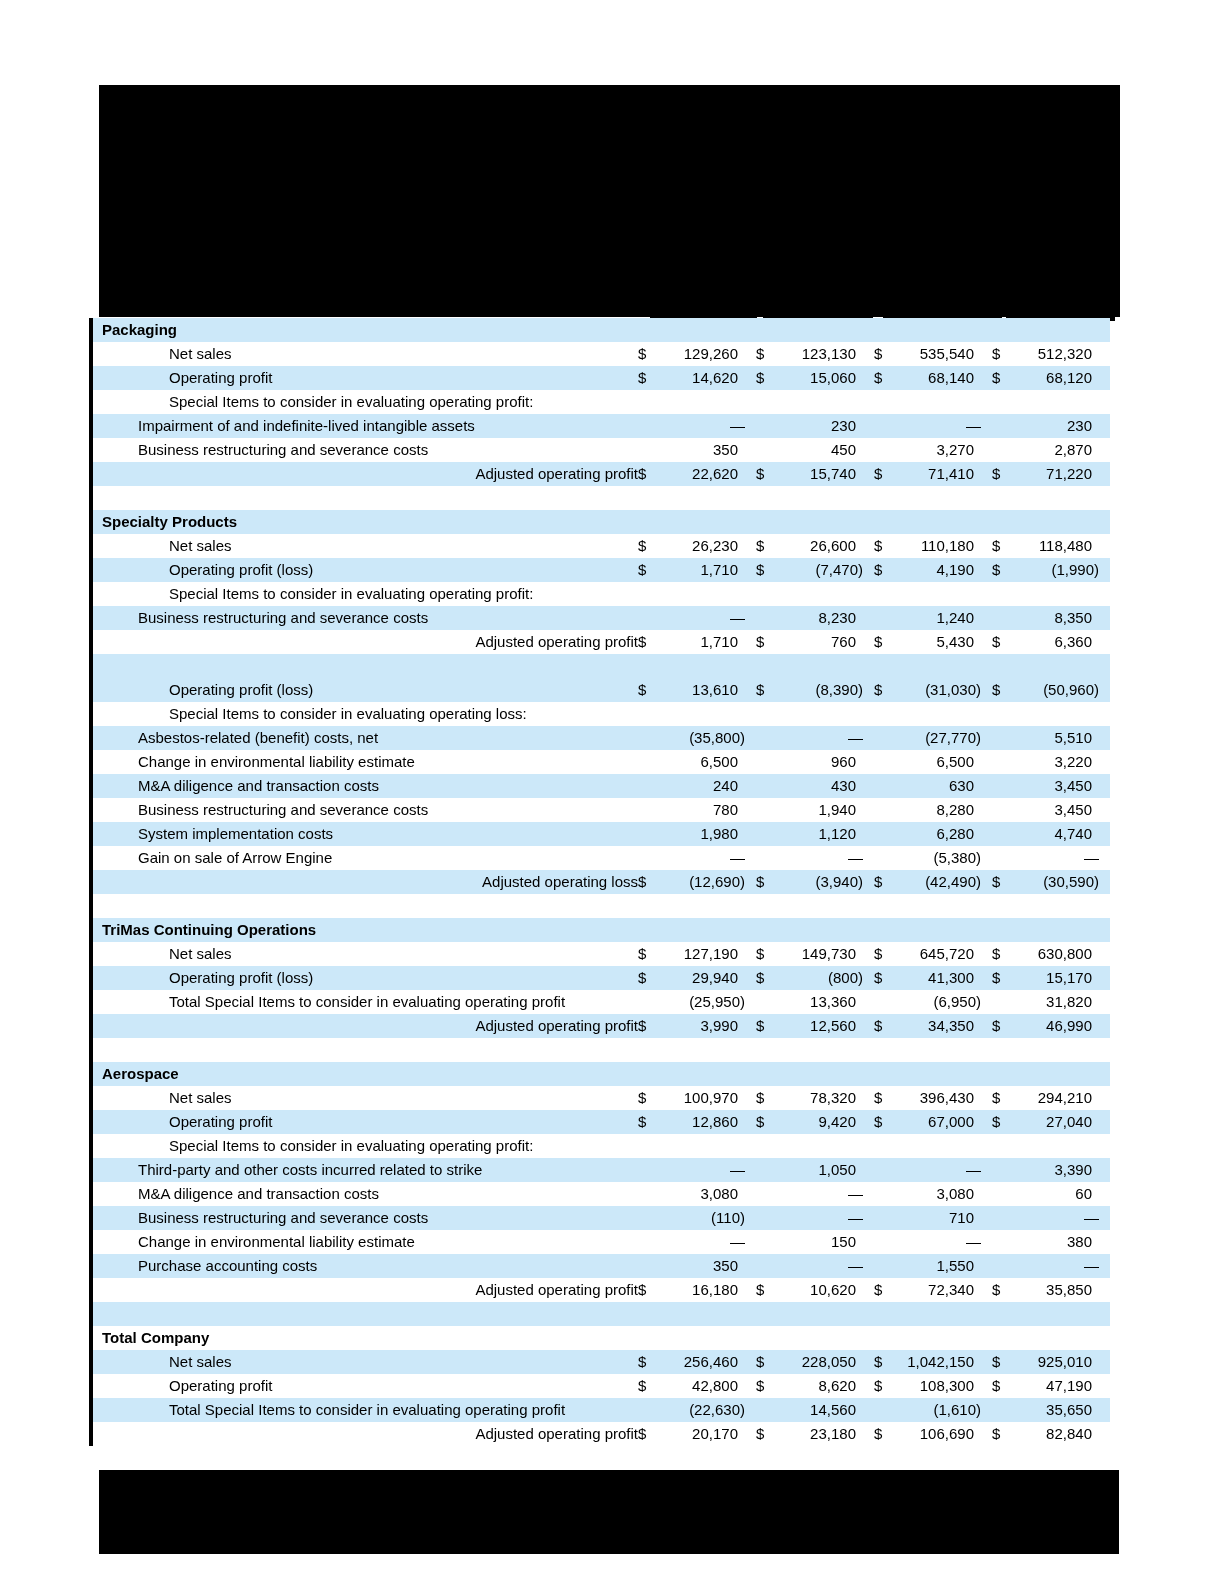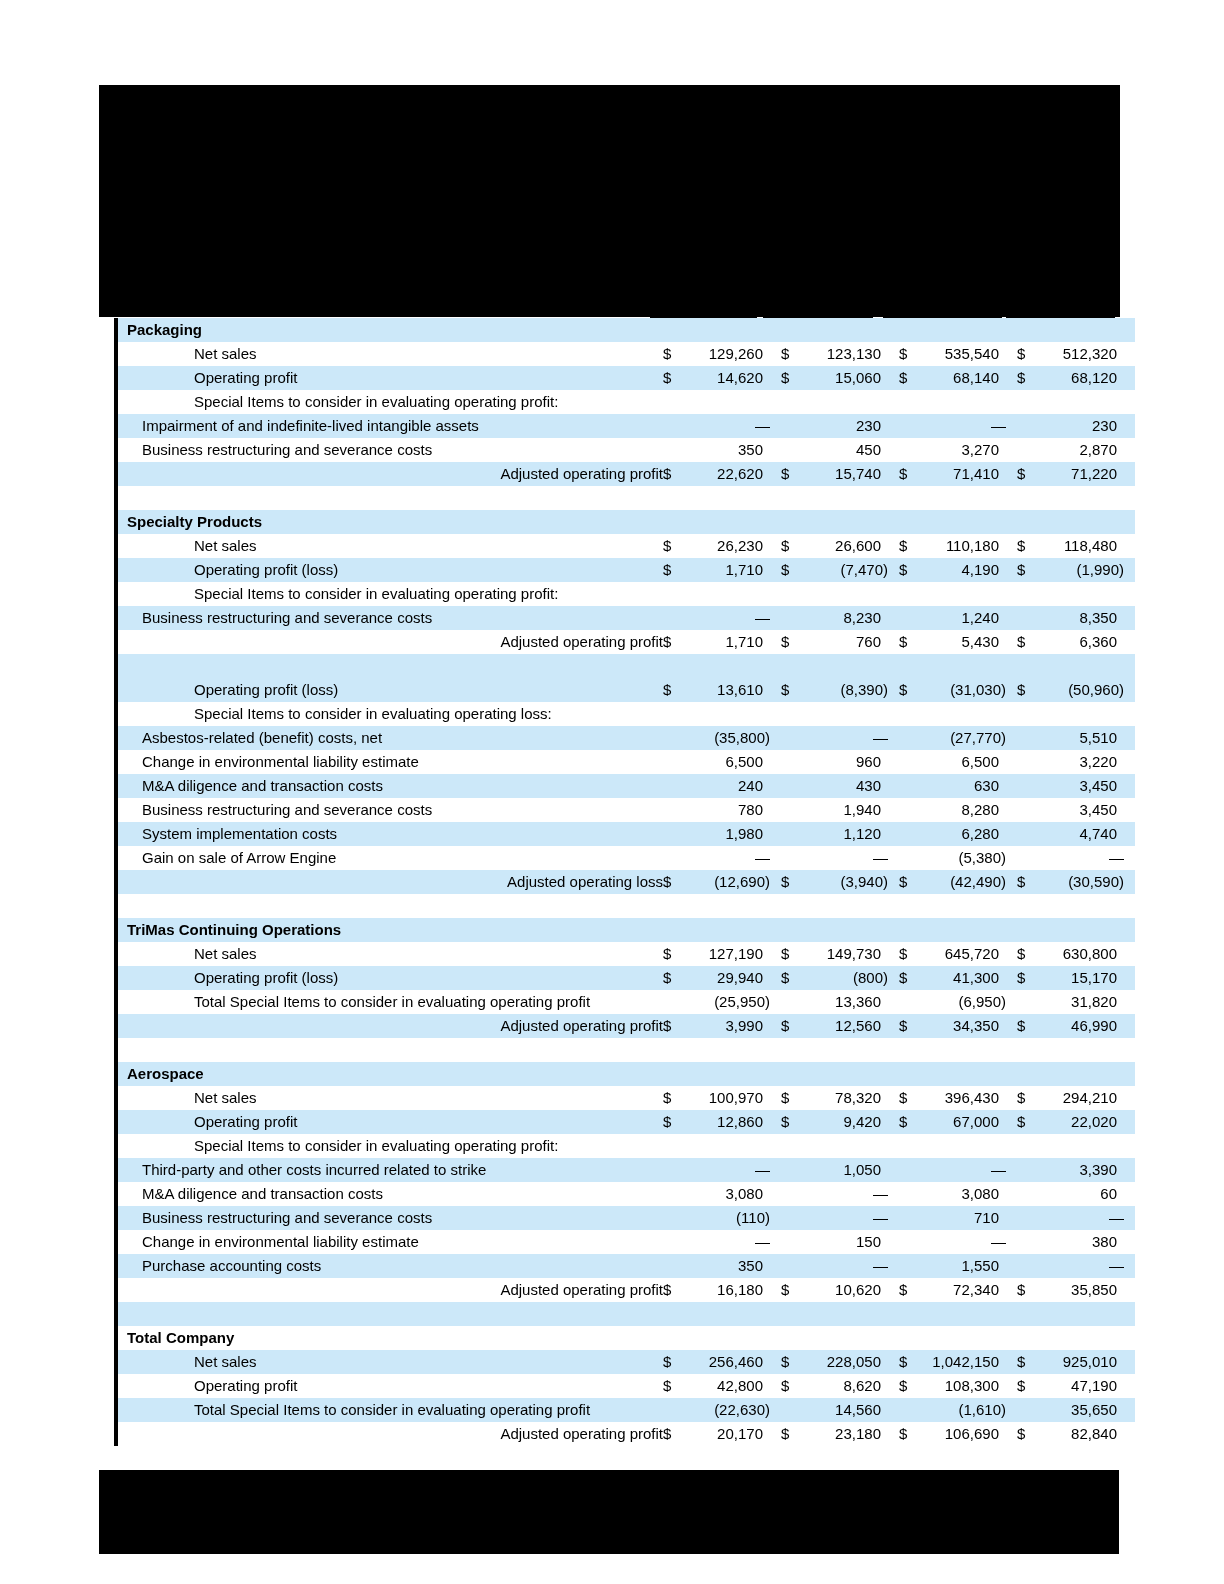--- a/index.html
+++ b/index.html
@@ -40,39 +40,39 @@
     position: absolute;
     left: 99px;
     top: 1470px;
     width: 1020px;
     height: 84px;
     background: var(--redaction, #000);
   }
   
   .fin-table {
     position: absolute;
-    left: 114px;
+    left: 89px;
     top: 318px;
     width: 1021px;
     border-left: 4px solid var(--redaction, #000);
     box-sizing: border-box;
     font-size: 15px;
   }
   .row {
     display: flex;
     height: 24px;
     line-height: 24px;
     white-space: nowrap;
   }
   .bg-blue { background: var(--stripe, #cce8f9); }
   .bg-white { background: #ffffff; }
   .label { flex: 1 1 auto; overflow: hidden; }
   .ind0 { padding-left: 9px; }
   .ind1 { padding-left: 32px; margin-left: 44px; }
-  .ind2 { padding-left: 24px; }
+  .ind2 { padding-left: 45px; }
   .ind3 { padding-left: 78px; text-align: right; }
   .bold { font-weight: 700; }
   .grp {
     display: flex;
     flex: 0 0 118px;
     width: 118px;
   }
   .cur {
     flex: 0 0 14px;
     width: 14px;
@@ -551,21 +551,21 @@
         <span class="grp">
           <span class="cur">$</span>
           <span class="val">9,420</span>
         </span>
         <span class="grp">
           <span class="cur">$</span>
           <span class="val">67,000</span>
         </span>
         <span class="grp">
           <span class="cur">$</span>
-          <span class="val">22,020</span>
+          <span class="val">27,040</span>
         </span>
       </div>
       <div class="row bg-white">
         <span class="label ind1">Special Items to consider in evaluating operating profit:</span>
       </div>
       <div class="row bg-blue">
         <span class="label ind2">Third-party and other costs incurred related to strike</span>
         <span class="grp">
           <span class="cur"></span>
           <span class="val hang">—</span>

